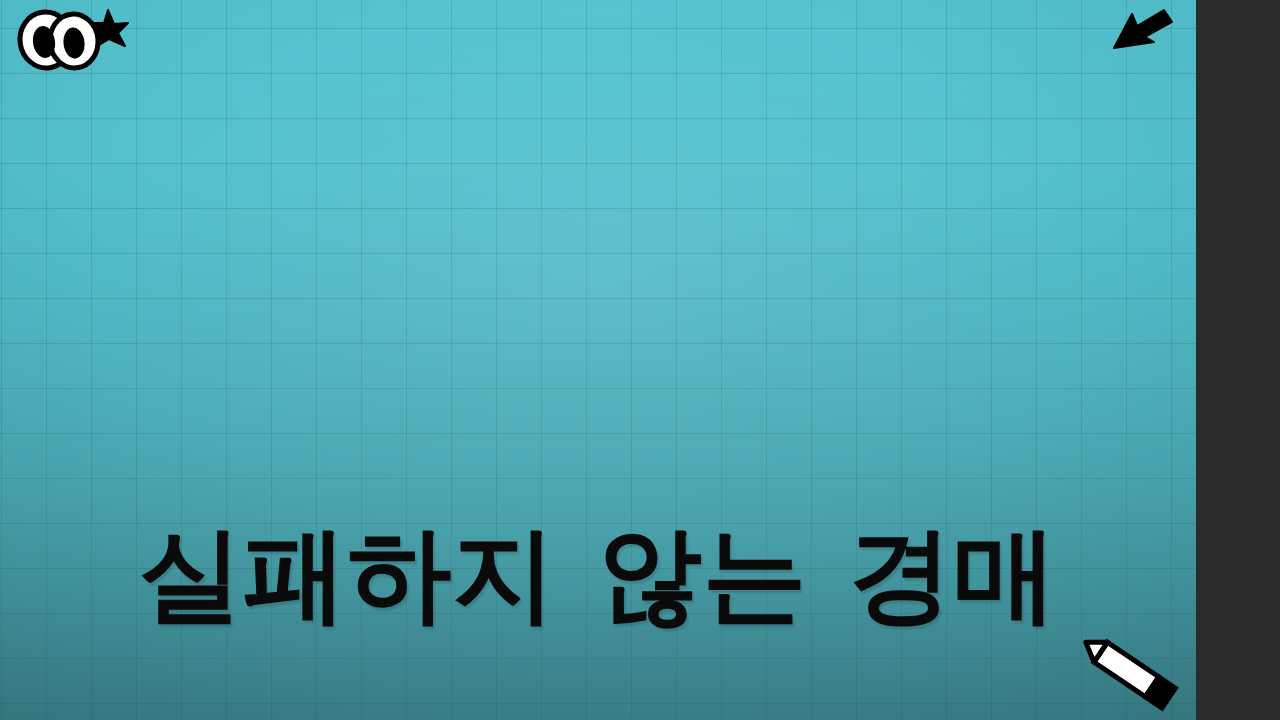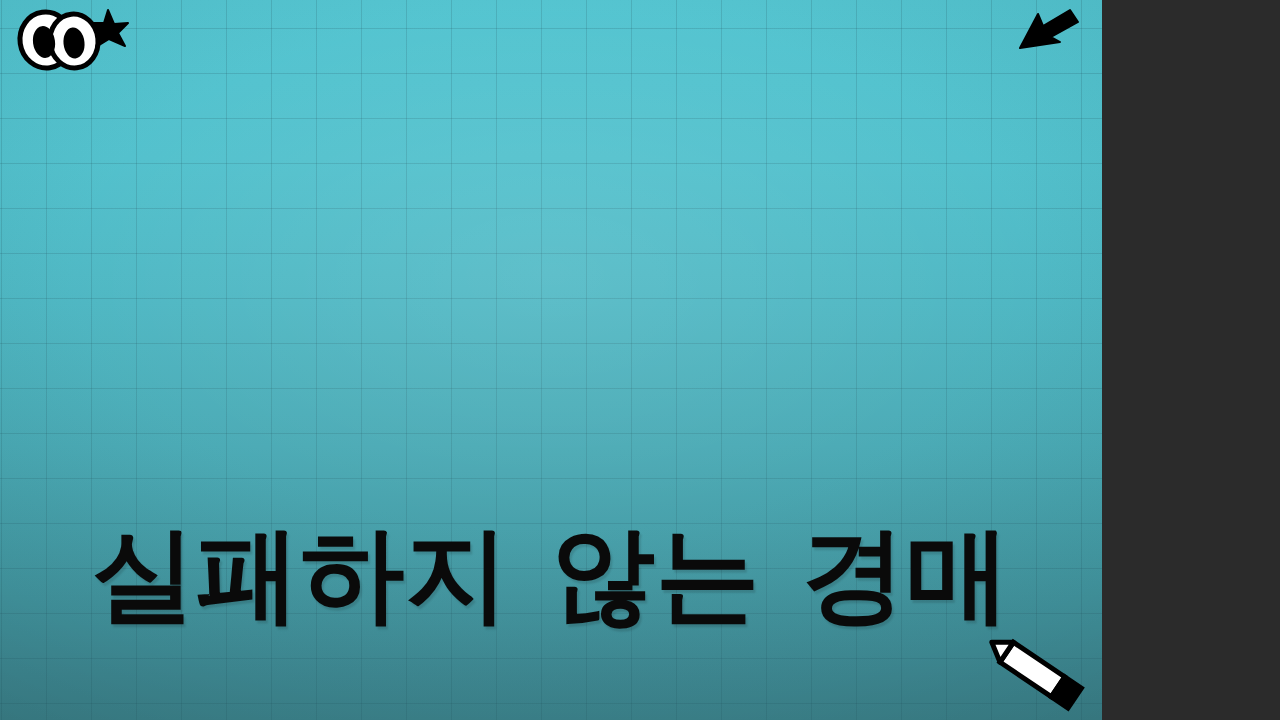--- a/index.html
+++ b/index.html
@@ -3,21 +3,21 @@
 <meta charset="utf-8">
 <title>Title Card</title>
 <style>
   html, body {
     margin: 0;
     padding: 0;
     background: #2b2b2b;
   }
   #canvas {
     position: relative;
-    width: 1102px;
+    width: 1196px;
     height: 720px;
     overflow: hidden;
     font-family: "Liberation Sans", "DejaVu Sans", sans-serif;
     background-color: #4fc2cf;
   }
 
   
   .bg-gradient {
     position: absolute;
     inset: 0;

